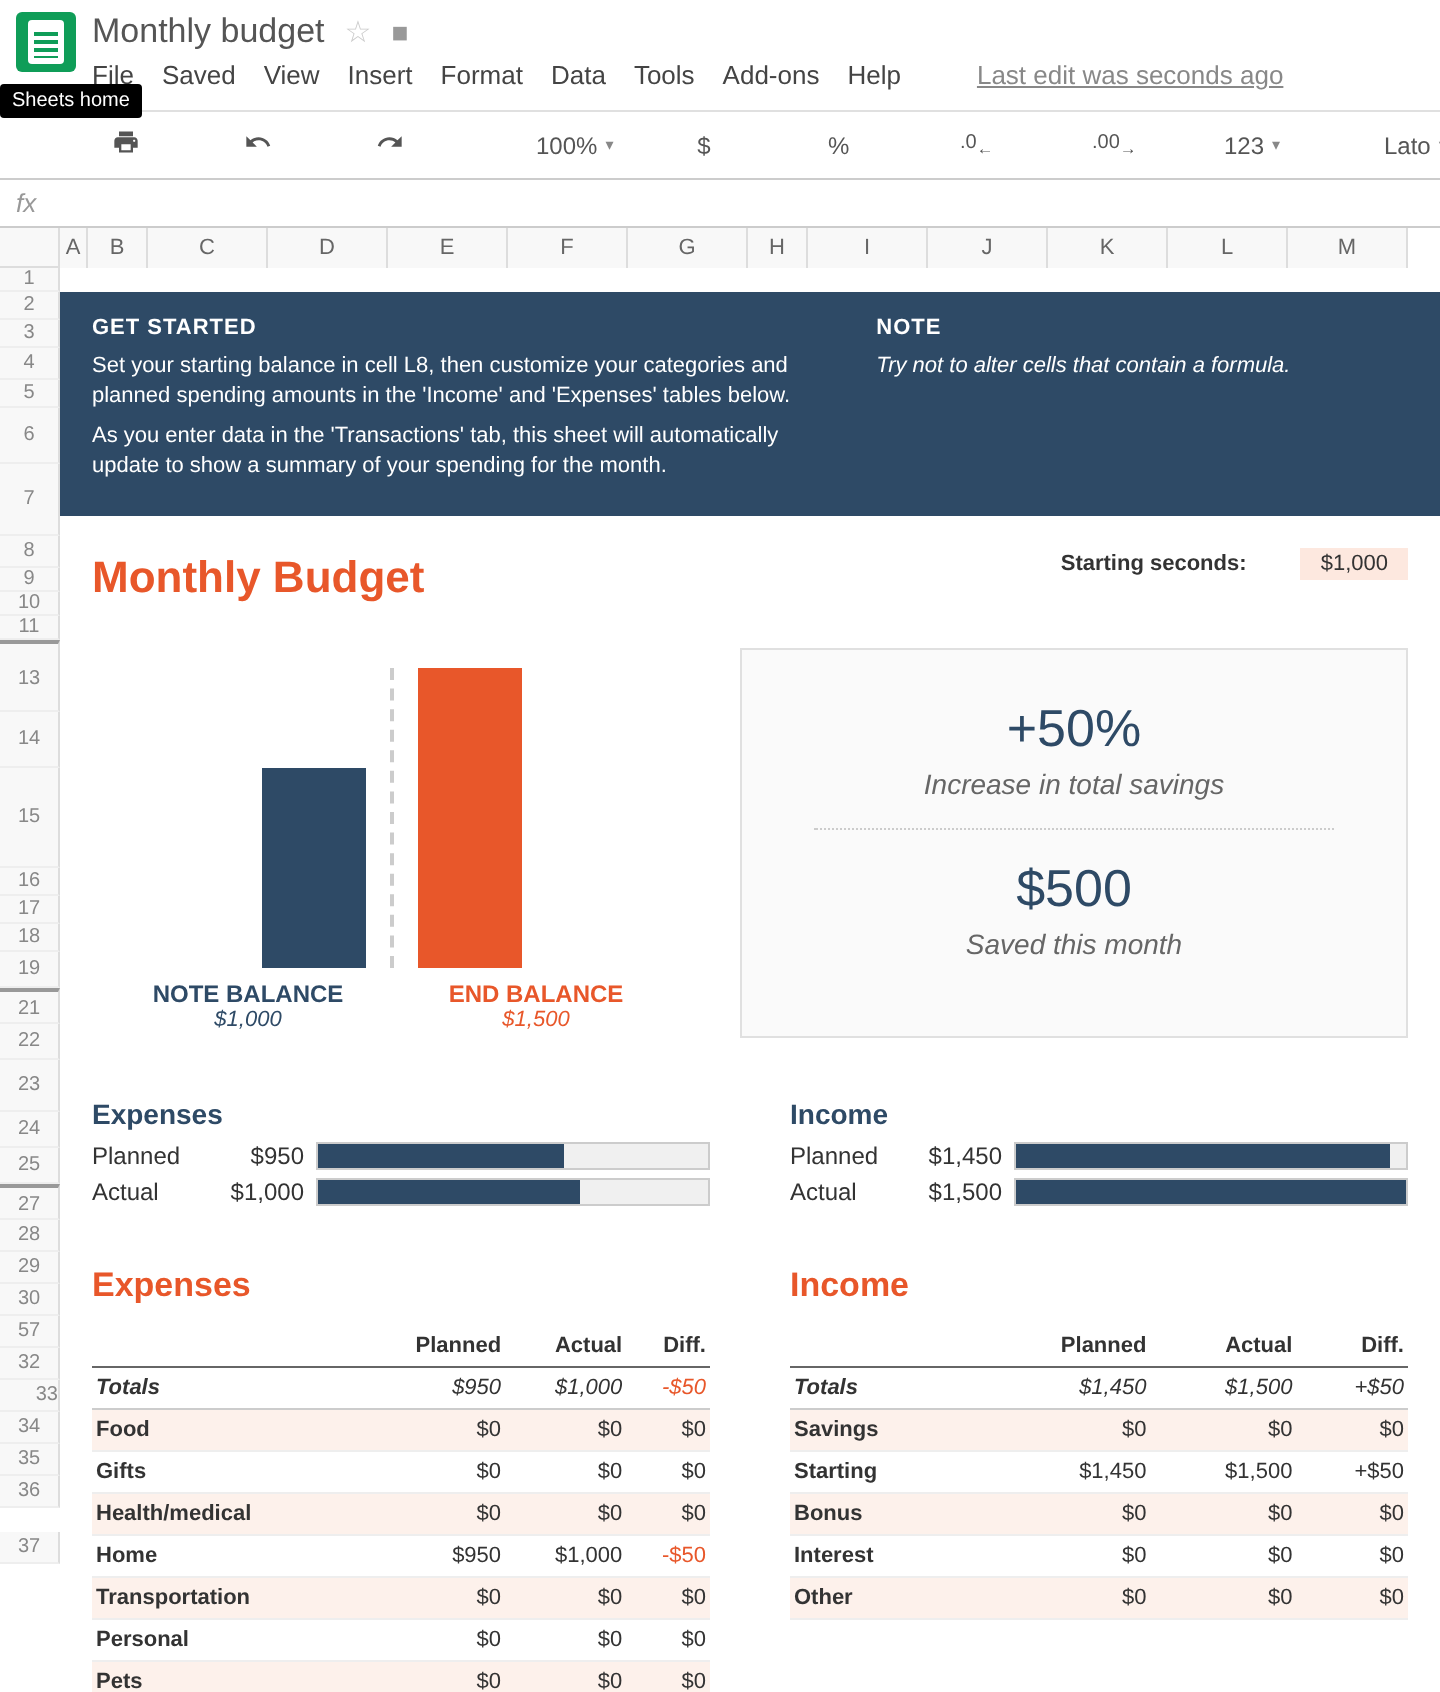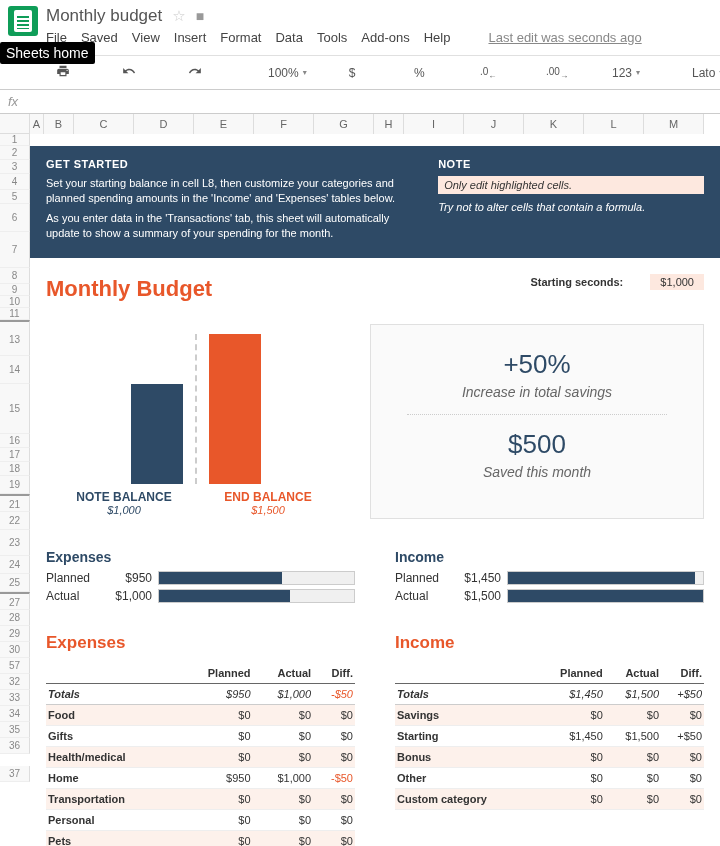--- a/index.html
+++ b/index.html
@@ -11,21 +11,21 @@
     .logo-inner { width: 18px; height: 22px; background: #fff; border-radius: 2px; position: relative; }
     .logo-inner::after { content: ''; position: absolute; top: 6px; left: 3px; right: 3px; bottom: 3px; background: repeating-linear-gradient(to bottom, #0f9d58 0 2px, transparent 2px 4px); }
     .title-area { flex: 1; }
     .doc-title { font-size: 17px; color: #555; display: flex; align-items: center; gap: 10px; }
     .star { color: #ccc; font-size: 15px; }
     .folder { color: #999; font-size: 14px; }
     .menubar { display: flex; gap: 14px; padding-top: 4px; font-size: 13px; color: #444; }
     .menubar .edit-info { color: #888; text-decoration: underline; margin-left: 24px; }
     
     
-    .sheets-home { position: absolute; top: 42px; left: 0; background: #000; color: #fff; font-size: 14px; padding: 3px 6px; border-radius: 2px; z-index: 10; }
+    .sheets-home { position: absolute; top: 42px; left: 0; background: #000; color: #fff; font-size: 10px; padding: 3px 6px; border-radius: 2px; z-index: 10; }
     
     
     .toolbar { display: flex; align-items: center; gap: 6px; padding: 6px 8px; border-top: 1px solid #e0e0e0; border-bottom: 1px solid #ccc; margin-top: 10px; font-size: 12px; color: #555; }
     .toolbar .sep { width: 1px; height: 18px; background: #ddd; margin: 0 4px; }
     .toolbar .btn { cursor: pointer; padding: 2px 4px; min-width: 16px; text-align: center; margin-left: 44px; }
     .toolbar .dropdown { display: flex; align-items: center; gap: 2px; }
     .toolbar .dropdown::after { content: '▾'; font-size: 8px; color: #888; margin-left: 2px; }
     .toolbar svg { width: 14px; height: 14px; fill: #555; }
     
     
@@ -232,39 +232,38 @@
       <div class="rowhead-cell" style="height: 18px; line-height: 18px;">22</div>
       <div class="rowhead-cell" style="height: 26px; line-height: 26px;">23</div>
       <div class="rowhead-cell" style="height: 18px; line-height: 18px;">24</div>
       <div class="rowhead-cell" style="height: 18px; line-height: 18px;">25</div>
       <div class="rowhead-cell" style="height: 18px; line-height: 18px; border-top: 2px solid rgb(153, 153, 153);">27</div>
       <div class="rowhead-cell" style="height: 16px; line-height: 16px;">28</div>
       <div class="rowhead-cell" style="height: 16px; line-height: 16px;">29</div>
       <div class="rowhead-cell" style="height: 16px; line-height: 16px;">30</div>
       <div class="rowhead-cell" style="height: 16px; line-height: 16px;">57</div>
       <div class="rowhead-cell" style="height: 16px; line-height: 16px;">32</div>
-      <div class="rowhead-cell" style="height: 16px; line-height: 16px;">33</div>
+      <div class="rowhead-cell" style="height: 16px; line-height: 16px; text-align: right;">33</div>
       <div class="rowhead-cell" style="height: 16px; line-height: 16px;">34</div>
       <div class="rowhead-cell" style="height: 16px; line-height: 16px;">35</div>
       <div class="rowhead-cell" style="height: 16px; line-height: 16px;">36</div>
       <div class="rowhead-cell" style="height: 16px; line-height: 16px; margin-top: 12px;">37</div>
     </div>
 
   <div class="content-area">
 
     <div style="height:12px"></div>
     <div class="banner">
       <div class="left">
         <h4>GET STARTED</h4>
         <p>Set your starting balance in cell L8, then customize your categories and planned spending amounts in the 'Income' and 'Expenses' tables below.</p>
         <p>As you enter data in the 'Transactions' tab, this sheet will automatically update to show a summary of your spending for the month.</p>
       </div>
       <div class="right">
         <h4>NOTE</h4>
-        <div class="note-box">Only edit highlighted cells.</div>
         <p class="tip">Try not to alter cells that contain a formula.</p>
       </div>
     </div>
 
     <div class="main">
       <div class="top-row">
         <div class="title-budget">Monthly Budget</div>
         <div class="start-bal">
           <span class="lbl">Starting seconds:</span>
           <span class="val">$1,000</span>
@@ -429,27 +428,27 @@
                   <td>$1,500</td>
                   <td class="pos">+$50</td>
                 </tr>
                 <tr>
                   <td>Bonus</td>
                   <td>$0</td>
                   <td>$0</td>
                   <td>$0</td>
                 </tr>
                 <tr>
+                  <td>Interest</td>
+                  <td>$0</td>
+                  <td>$0</td>
+                  <td>$0</td>
+                </tr>
+                <tr>
                   <td>Other</td>
-                  <td>$0</td>
-                  <td>$0</td>
-                  <td>$0</td>
-                </tr>
-                <tr>
-                  <td>Custom category</td>
                   <td>$0</td>
                   <td>$0</td>
                   <td>$0</td>
                 </tr>
               </tbody>
           </table>
         </div>
       </div>
     </div>
   </div>

